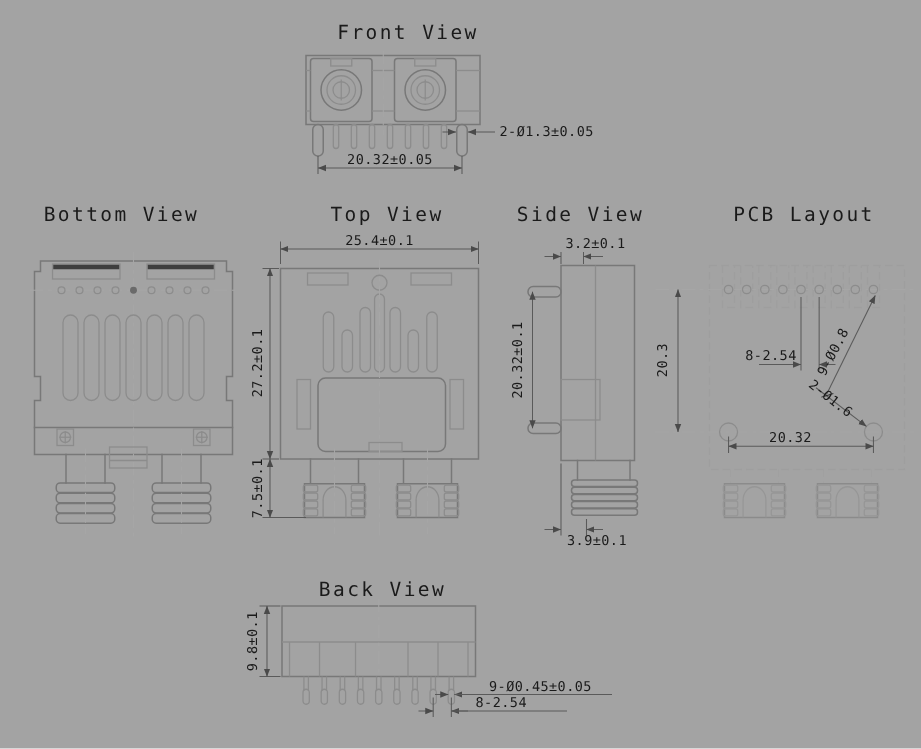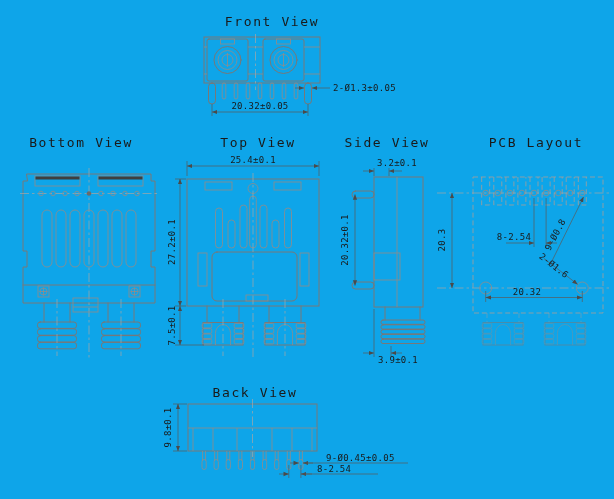--- a/index.html
+++ b/index.html
@@ -1,16 +1,16 @@
 <!DOCTYPE html>
 <html><head>
 <meta charset="utf-8">
 <style>
   html,body{margin:0;padding:0;background:#fff}
-  .page{position:relative;width:614px;height:499px;background:#0ea5e9;overflow:hidden;
+  .page{position:relative;width:614px;height:499px;background:#a3a3a3;overflow:hidden;
         font-family:"DejaVu Sans Mono",monospace}
   svg{display:block}
   text{font-family:"DejaVu Sans Mono",monospace}
   .o{stroke:#787878;stroke-width:1;fill:none;stroke-linecap:square}
   .o2{stroke:#8c8c8c;stroke-width:.85;fill:none}
   .cl{stroke:#a6a6a6;stroke-width:.7;fill:none;stroke-dasharray:9 3 2.5 3}
   .dsh{stroke:#9e9e9e;stroke-width:.85;fill:none;stroke-dasharray:5 2.8}
   .dm{stroke:#5a5a5a;stroke-width:.7;fill:none}
   .thick{stroke:#3e3e3e;stroke-width:3;fill:none}
   .d{font-size:9px;fill:#1a1a1a;letter-spacing:.3px}

